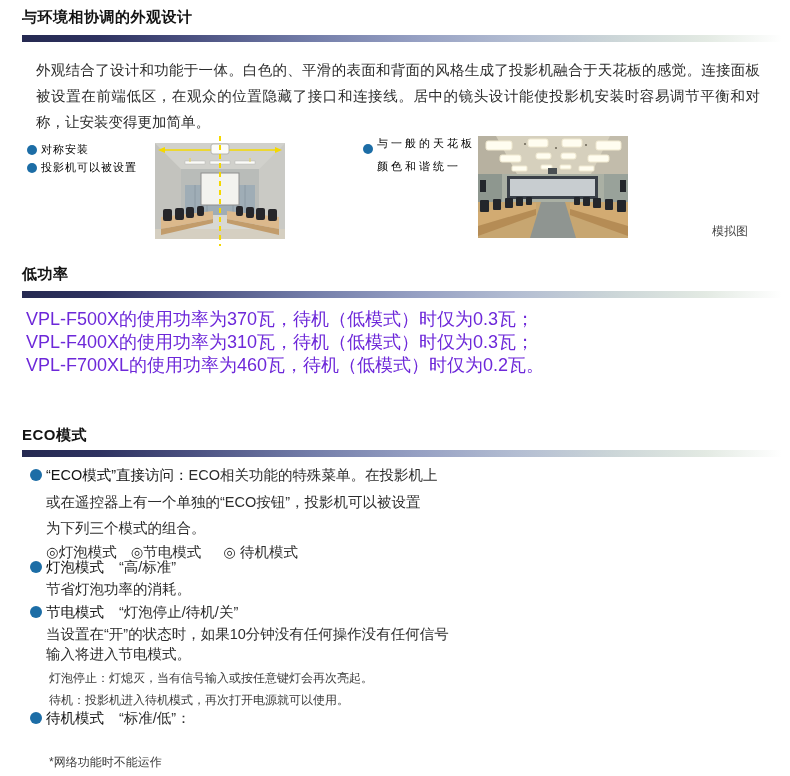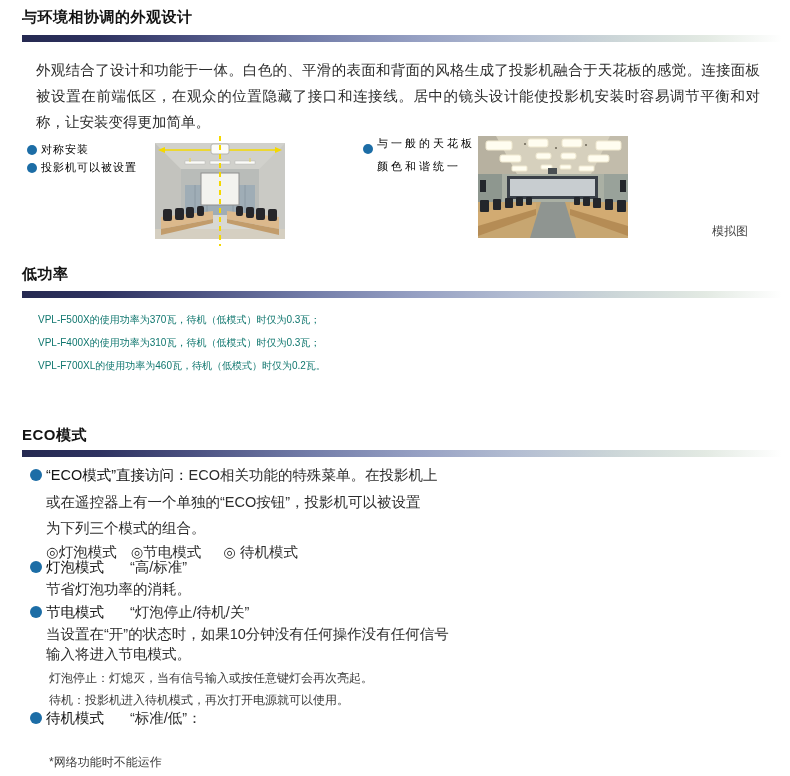--- a/index.html
+++ b/index.html
@@ -10,24 +10,24 @@
   .sec-title{position:absolute;left:22px;font-size:15px;font-weight:700;color:#131313;letter-spacing:.5px;white-space:nowrap;}
   .rule{position:absolute;left:22px;width:760px;height:7px;
     background:linear-gradient(90deg,#252951 0%,#2e3260 10%,#4a5080 22%,#737da9 38%,#96a0c3 52%,#b3bdd2 65%,#ccd6d8 78%,#e3eae3 90%,rgba(240,245,240,0) 100%);}
   .para{position:absolute;left:36px;top:57px;width:724px;font-size:14.5px;line-height:26px;color:#2c2c2c;text-align:justify;}
   .dot{position:absolute;border-radius:50%;background:#1c6da6;}
   .dot-s{width:10px;height:10px;}
   .dot-m{width:12px;height:12px;}
   .blabel{position:absolute;font-size:11px;color:#000000;letter-spacing:1px;white-space:nowrap;}
   .blabel-sp{letter-spacing:3px;}
   .simlabel{position:absolute;font-size:12px;color:#4a4a4a;}
-  .pwr{position:absolute;left:38px;top:308px;font-size:10px;line-height:23px;color:#0f766e;white-space:nowrap;}
+  .pwr{position:absolute;left:26px;top:308px;font-size:18px;line-height:23px;color:#6d28d9;white-space:nowrap;}
   .t{position:absolute;left:46px;font-size:14.5px;color:#2d2d2d;white-space:nowrap;}
   .t .bold{font-weight:400;color:#141414;}
-  .t .q{margin-left:26px;}
+  .t .q{margin-left:15px;}
   .note{position:absolute;left:49px;font-size:12px;color:#3a3a3a;white-space:nowrap;}
   .mode-gap0{margin-right:14px;}
   .mode-gap1{margin-right:22px;}
   .dashline{position:absolute;width:2px;
     background:repeating-linear-gradient(180deg,#f4d800 0 5px,rgba(0,0,0,0) 5px 9px);}
   .imgwrap{position:absolute;overflow:visible;}
 </style>
 </head>
 <body>
 

